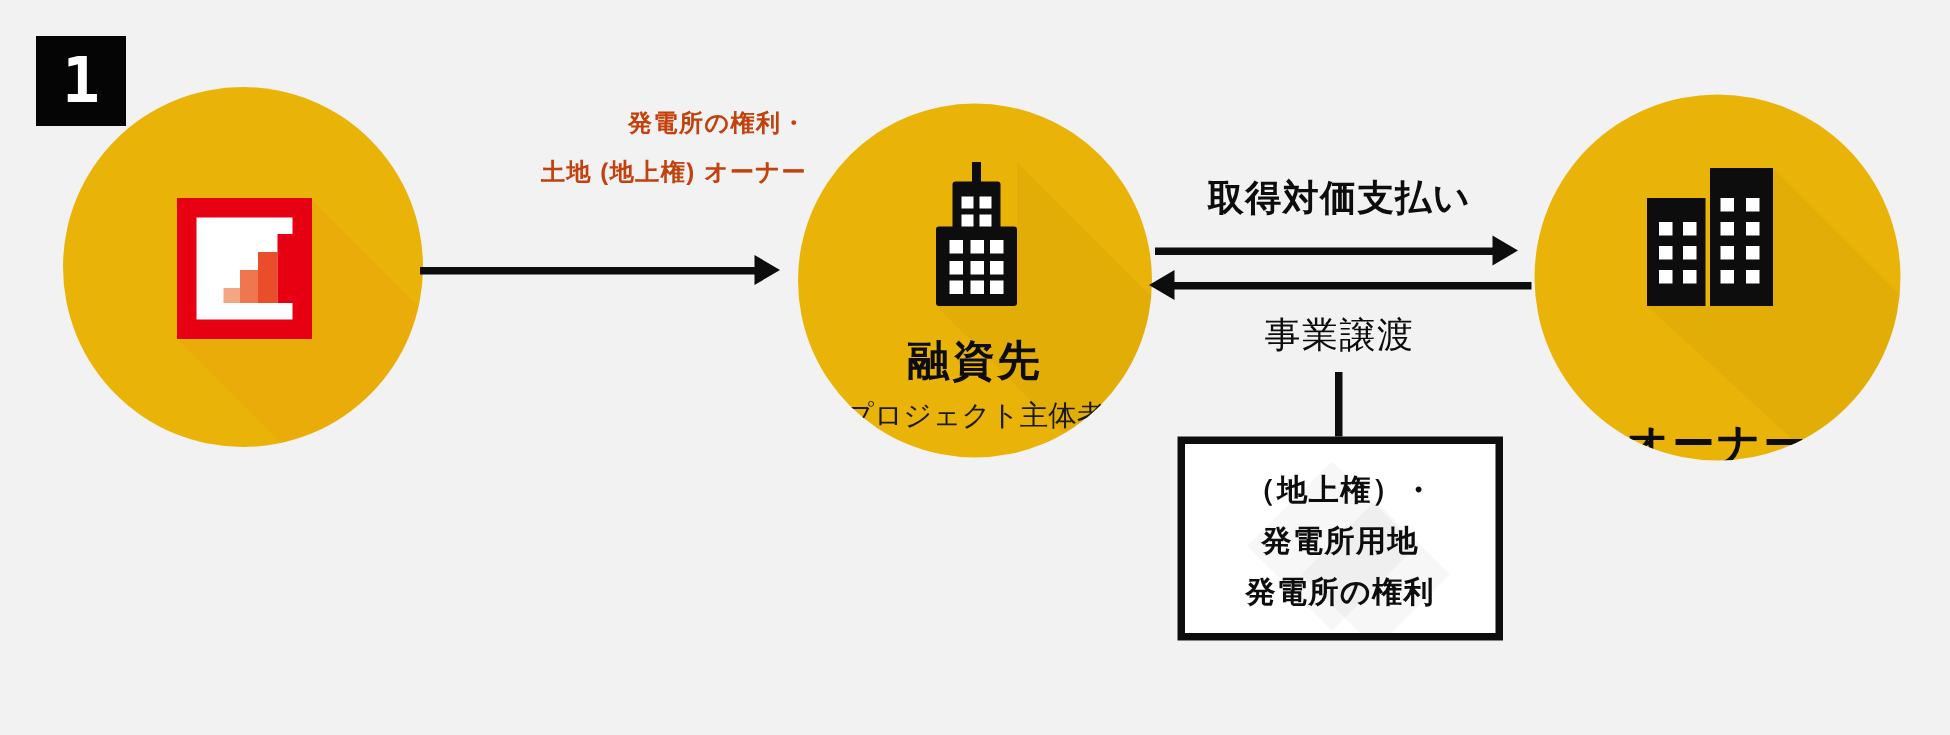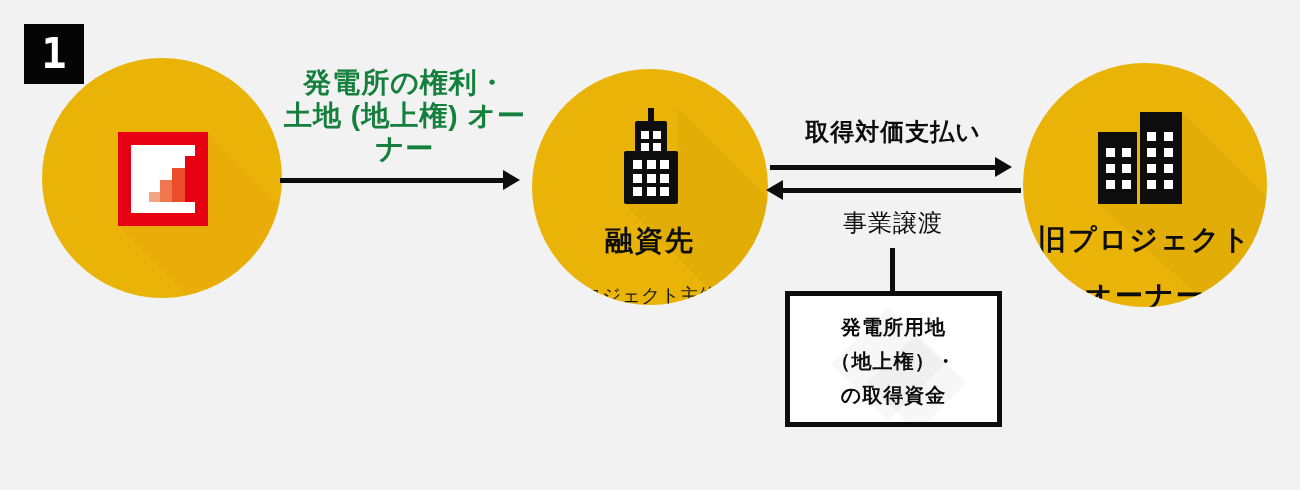--- a/index.html
+++ b/index.html
@@ -51,21 +51,21 @@
   
   .icon-tower{position:absolute;left:92px;top:39px;}
   .icon-bldgs{position:absolute;left:75px;top:49px;}
   
   .node-title{
     position:absolute;left:0;width:100%;text-align:center;
     font-size:28px;font-weight:700;letter-spacing:2px;color:#0d0d0d;
   }
   .mid-title{top:153px;}
   .mid-sub{
-    position:absolute;left:-20px;width:calc(100% + 40px);top:214px;text-align:center;
+    position:absolute;left:-20px;width:calc(100% + 40px);top:195px;text-align:center;
     font-size:19px;font-weight:400;letter-spacing:0px;color:#1a1a1a;
   }
   .right-title1{top:158px;}
   .right-title2{top:202px;margin-top:12px;}
   
   .shaft{position:absolute;height:5px;background:#0d0d0d;}
   .head-right{
     position:absolute;width:0;height:0;
     border-top:10px solid transparent;border-bottom:10px solid transparent;
     border-left:17px solid #0d0d0d;
@@ -76,22 +76,22 @@
     border-right:17px solid #0d0d0d;
   }
   .shaft-loan{left:280px;top:178px;width:224px;}
   .head-loan{left:503px;top:170px;}
   .shaft-pay{left:770px;top:165px;width:226px;}
   .head-pay{left:995px;top:157px;}
   .shaft-transfer{left:781px;top:188px;width:240px;}
   .head-transfer{left:766px;top:180px;}
   
   .loan-label{
-    position:absolute;left:272px;top:66px;width:266px;text-align:center;
-    font-size:28px;font-weight:700;letter-spacing:1px;line-height:33px;color:#15803d;
+    position:absolute;left:272px;top:66px;width:266px;text-align:right;
+    font-size:16px;font-weight:700;letter-spacing:1px;line-height:33px;color:#c2410c;
   }
   .pay-label{
     position:absolute;left:770px;top:116px;width:246px;text-align:center;
     font-size:24px;font-weight:700;letter-spacing:1px;color:#0d0d0d;font-family:Liberation Mono, monospace;
   }
   .transfer-label{
     position:absolute;left:793px;top:207px;width:200px;text-align:center;
     font-size:24px;font-weight:400;letter-spacing:1px;color:#0d0d0d;
   }
   
@@ -169,23 +169,23 @@
 
   <div class="shaft shaft-transfer"></div>
   <div class="head-left head-transfer"></div>
   <div class="transfer-label">事業譲渡</div>
 
   <div class="vline"></div>
   <div class="transfer-box">
     <div class="box-decor1"></div>
     <div class="box-decor2"></div>
     <div class="box-text">
+      <div>（地上権）・</div>
       <div>発電所用地</div>
-      <div>（地上権）・</div>
-      <div>の取得資金</div>
+      <div>発電所の権利</div>
     </div>
   </div>
 
   <div class="circle circle-right">
     <div class="longshadow"></div>
     <svg class="icon-bldgs" width="84" height="92" viewBox="0 0 84 92">
       <rect x="0" y="20" width="39" height="72" fill="#0d0d0d"></rect>
       <rect x="42" y="0" width="42" height="92" fill="#0d0d0d"></rect>
       <rect x="8" y="36" width="9" height="9" fill="#fff"></rect>
       <rect x="24" y="36" width="9" height="9" fill="#fff"></rect>
@@ -195,17 +195,16 @@
       <rect x="24" y="68" width="9" height="9" fill="#fff"></rect>
       <rect x="49" y="20" width="9" height="9" fill="#fff"></rect>
       <rect x="66" y="20" width="9" height="9" fill="#fff"></rect>
       <rect x="49" y="36" width="9" height="9" fill="#fff"></rect>
       <rect x="66" y="36" width="9" height="9" fill="#fff"></rect>
       <rect x="49" y="52" width="9" height="9" fill="#fff"></rect>
       <rect x="66" y="52" width="9" height="9" fill="#fff"></rect>
       <rect x="49" y="68" width="9" height="9" fill="#fff"></rect>
       <rect x="66" y="68" width="9" height="9" fill="#fff"></rect>
     </svg>
-    <div class="node-title right-title1">旧プロジェクト</div>
     <div class="node-title right-title2">オーナー</div>
   </div>
 
 </div>
 
 </body></html>

